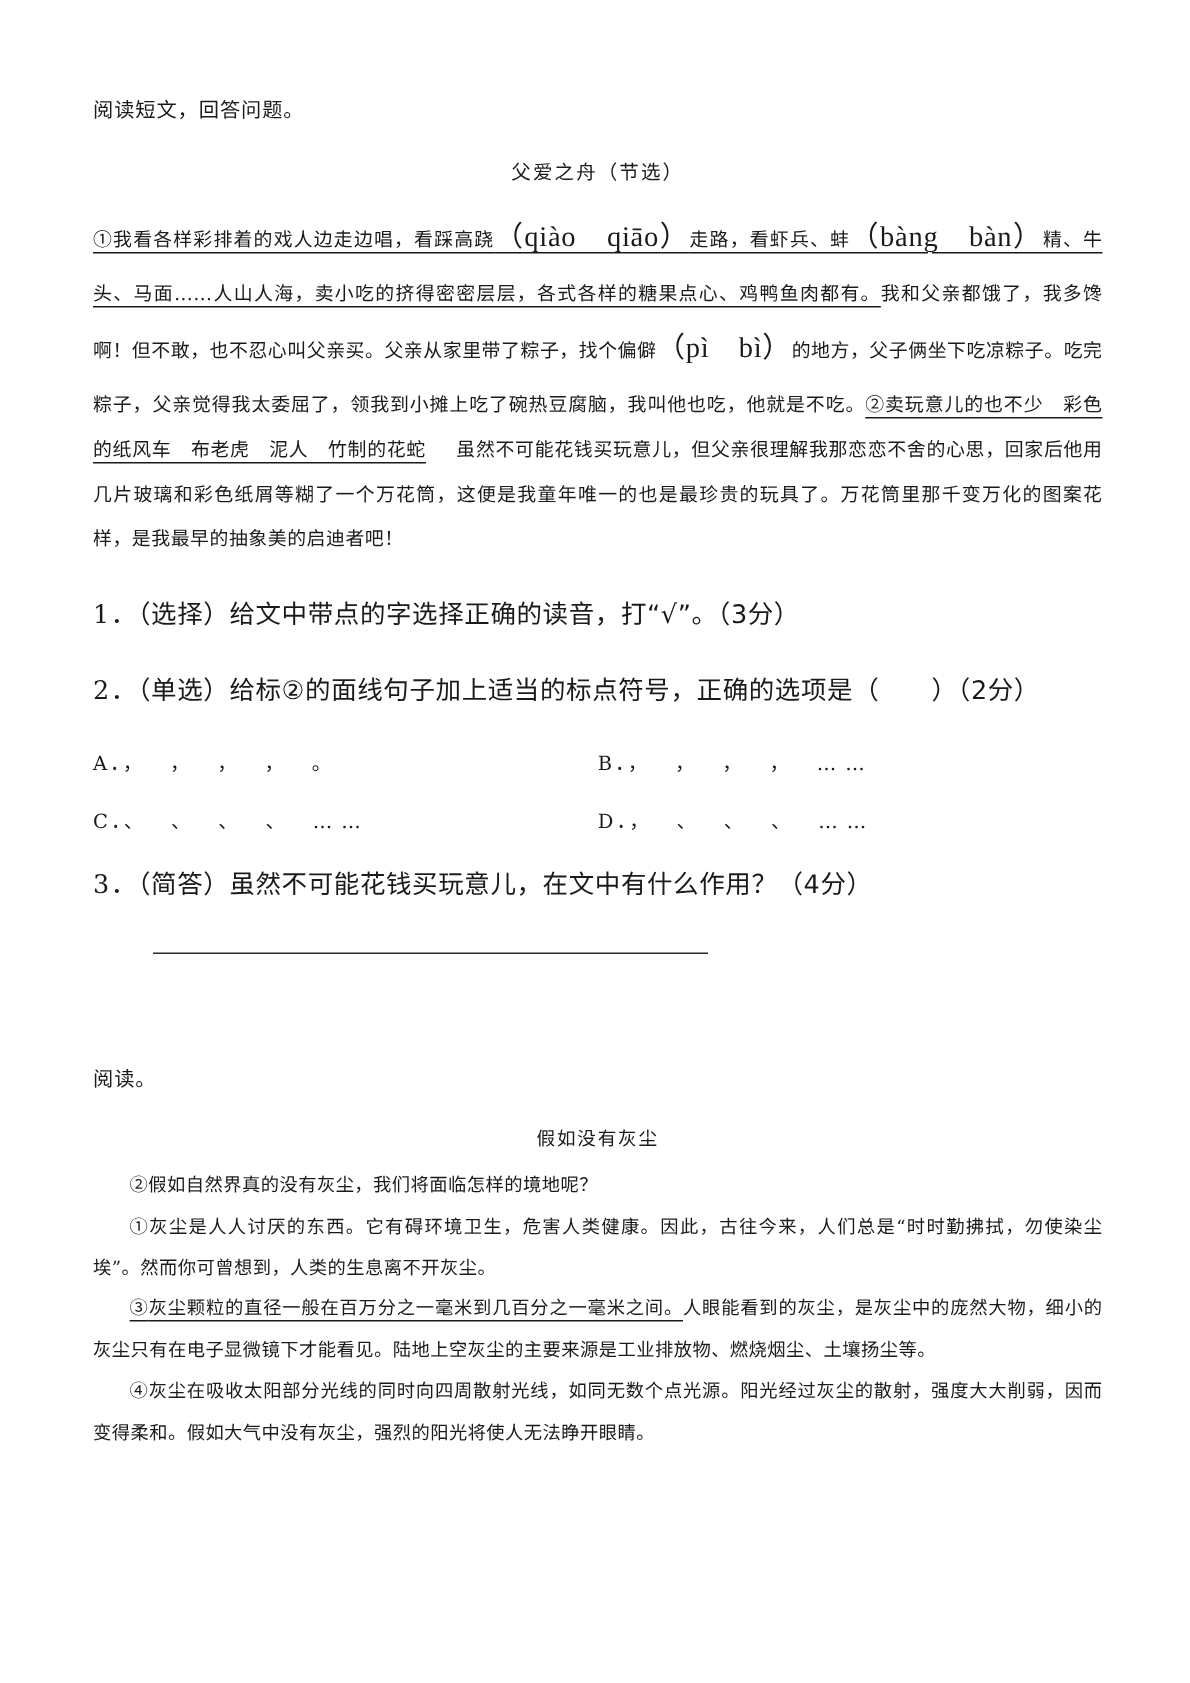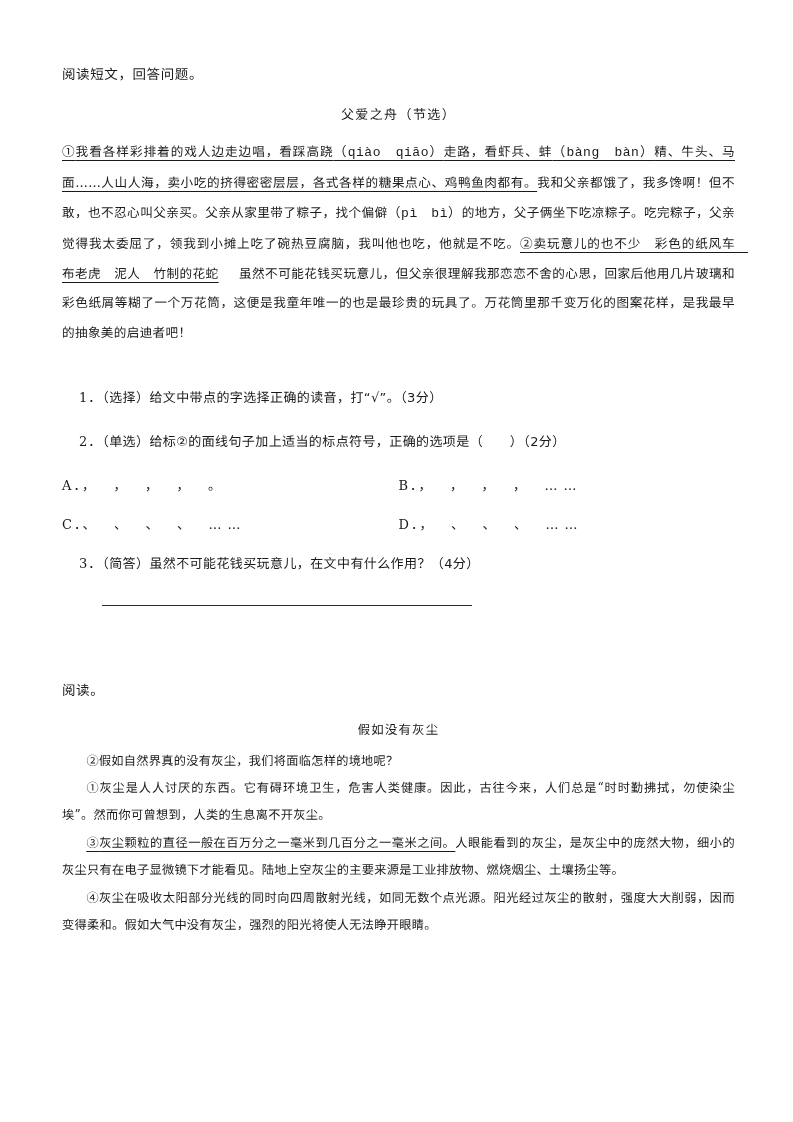--- a/index.html
+++ b/index.html
@@ -46,30 +46,30 @@
   }
   .para.indent {
     text-indent: 2em;
   }
   .u {
     text-decoration: underline;
     text-underline-offset: 4px;
     text-decoration-thickness: 1px;
   }
   .py {
-    font-family: Liberation Mono, monospace;
-    font-size: 13px;
+    font-family: Liberation Serif, serif;
+    font-size: 19px;
     letter-spacing: 0.5px;
   }
   .gapsm { display: inline-block; width: 1.6em; }
   .question {
-    font-size: 13px;
+    font-size: 17px;
     line-height: 1.7;
     letter-spacing: 0.4px;
-    margin: 17px;
+    margin: 0;
     font-family: "DejaVu Sans", "Liberation Sans", sans-serif;
   }
   .q-block { margin-bottom: 22px; }
   .q-num {
     font-family: "DejaVu Serif", "Liberation Serif", serif;
     letter-spacing: 1px;
   }
   .options {
     display: flex;
     font-size: 13px;

